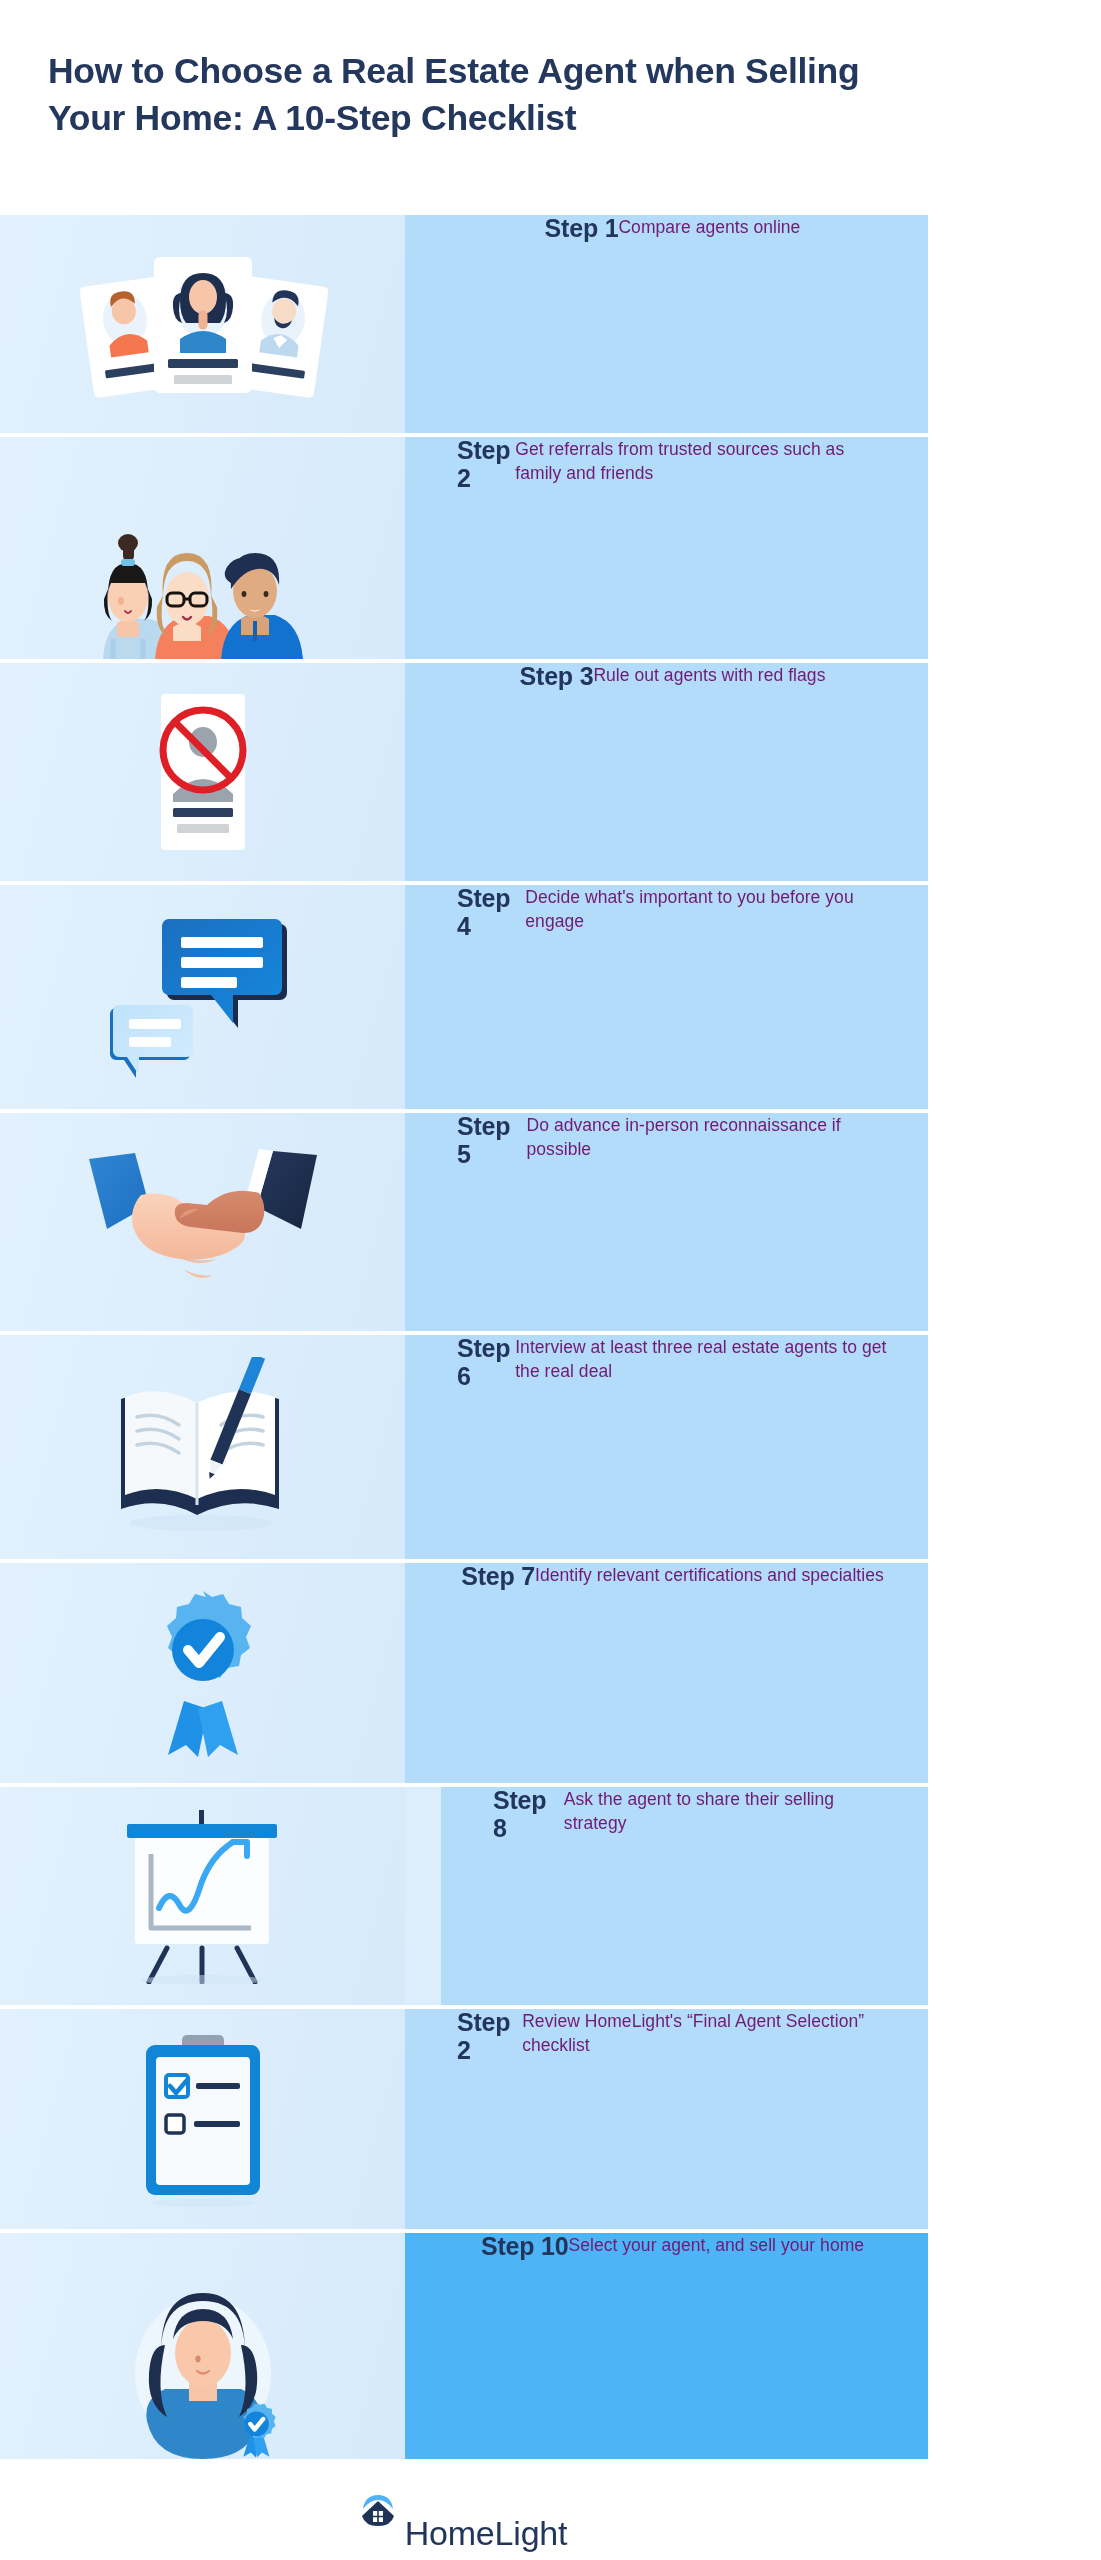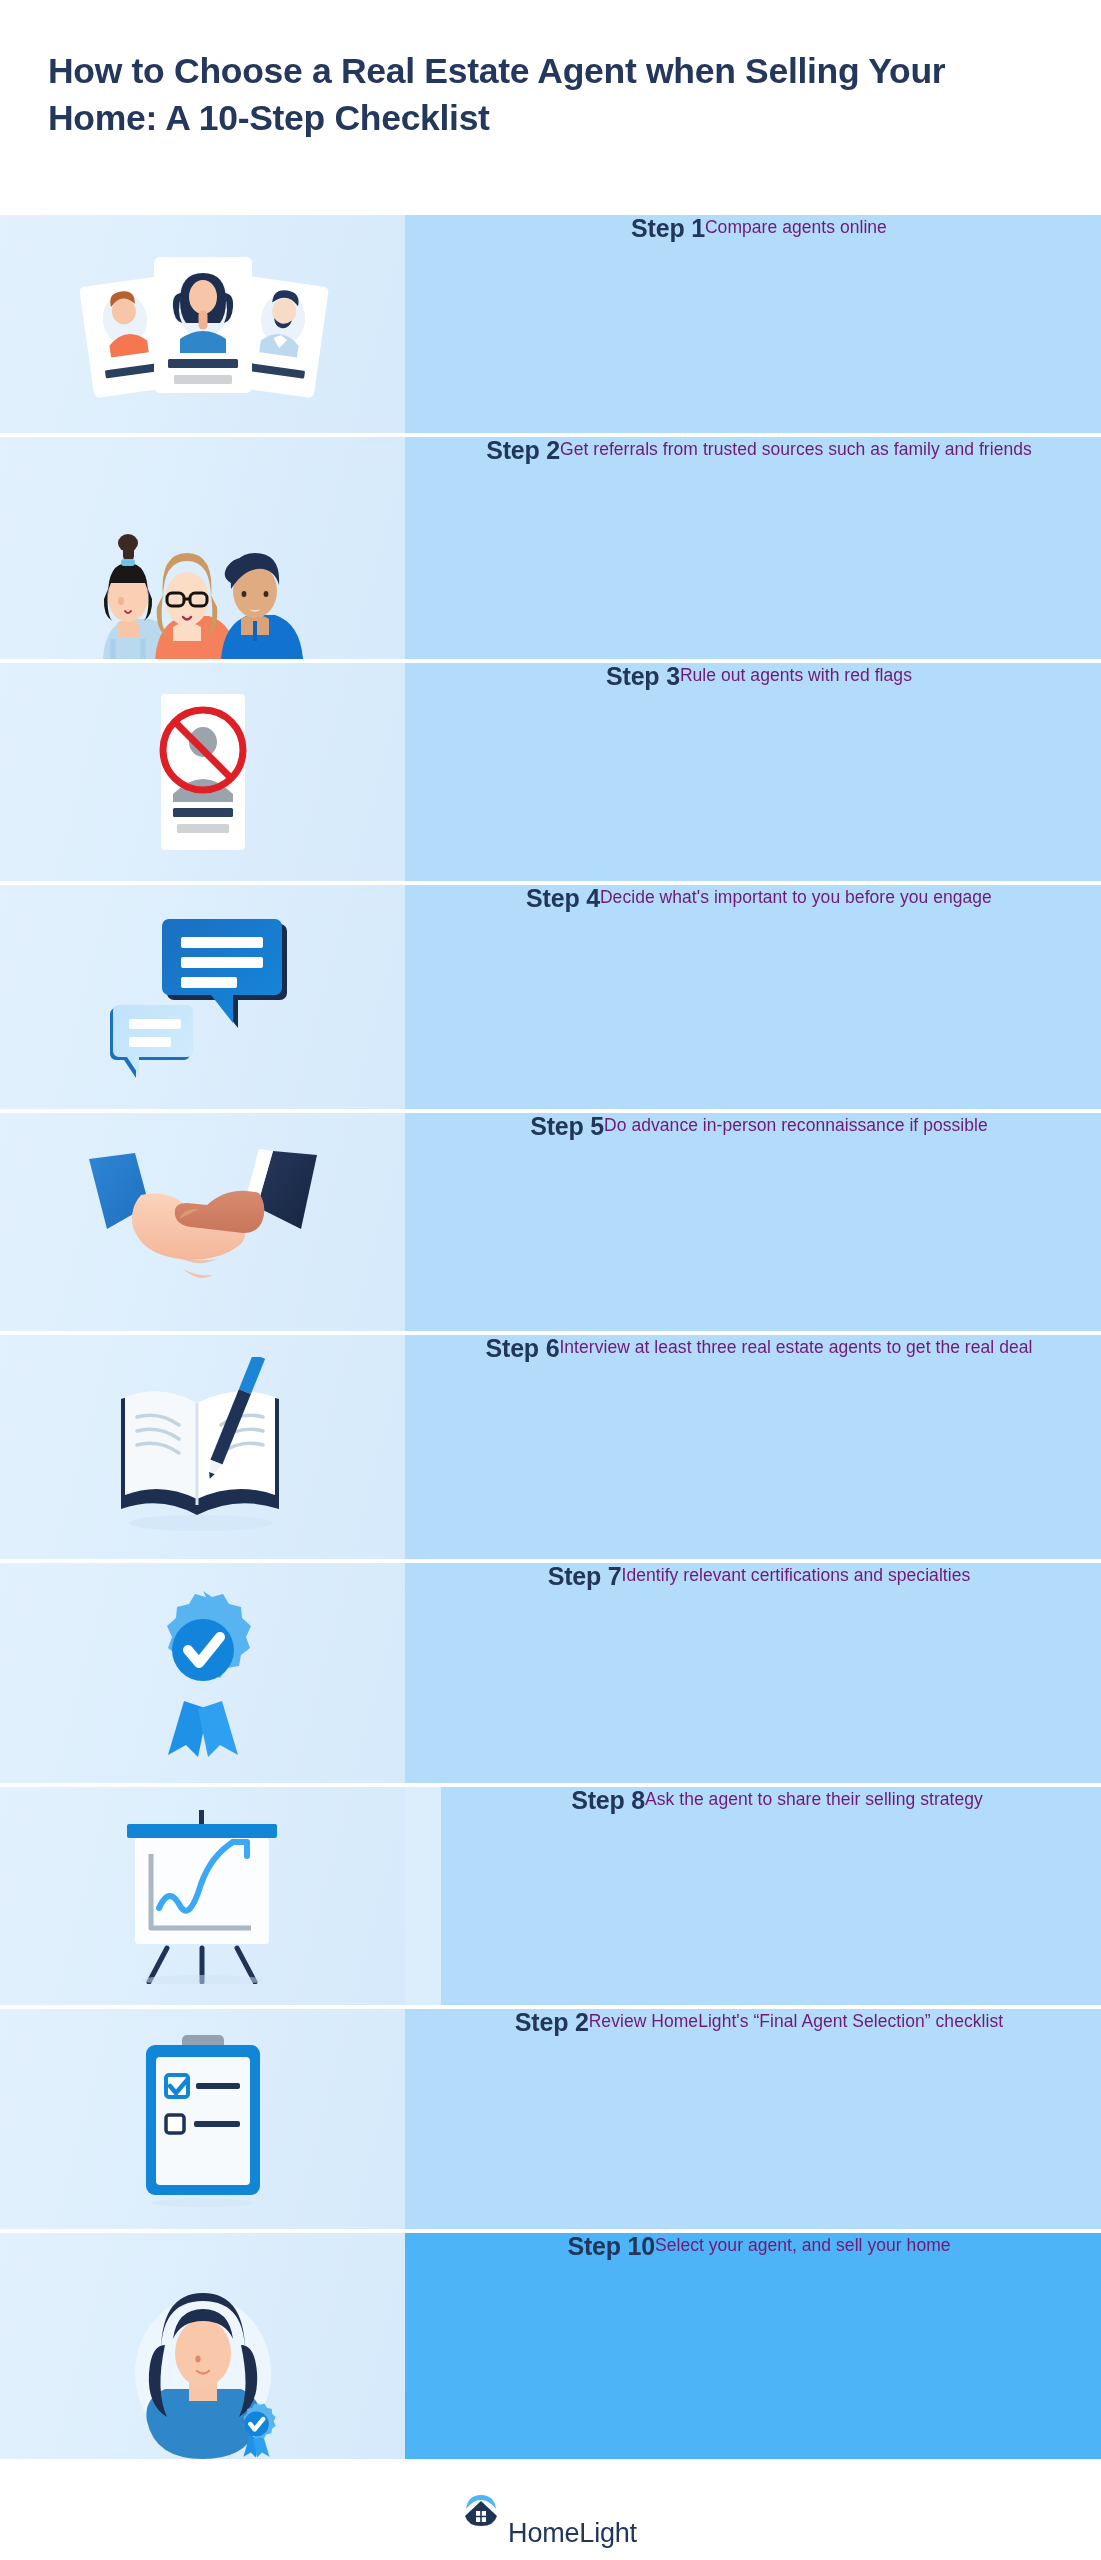--- a/index.html
+++ b/index.html
@@ -4,21 +4,21 @@
 <style>
   * { box-sizing: border-box; margin: 0; padding: 0; }
   html, body { width: 1101px; height: 2560px; }
   body {
     background: #ffffff;
     font-family: "Liberation Sans", sans-serif;
     color: #1f3250;
     overflow: hidden;
   }
   .infographic {
-    width: 1101px;
+    width: 928px;
     height: 2560px;
     position: relative;
     background: #ffffff;
     display: flex;
     flex-direction: column;
   }
 
   
   .header {
     height: 230px;
@@ -106,21 +106,21 @@
   .footer {
     height: 110px;
     background: #ffffff;
     display: flex;
     align-items: center;
     justify-content: center;
     gap: 10px;
   }
   .logo-mark { display: block; }
   .logo-text {
-    font-size: 27px;
+    font-size: 34px;
     font-weight: 400;
     color: #22355a;
     letter-spacing: -0.2px;
     margin-top: 48px;
   }
 </style>
 </head>
 <body>
 
 <div class="infographic">

